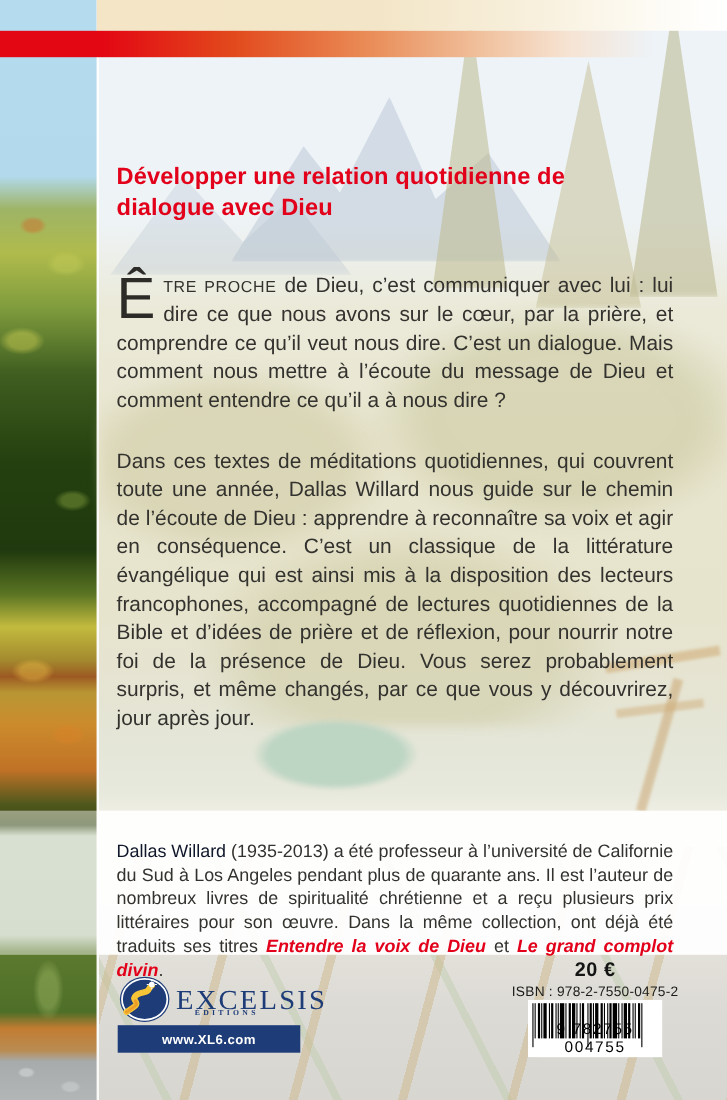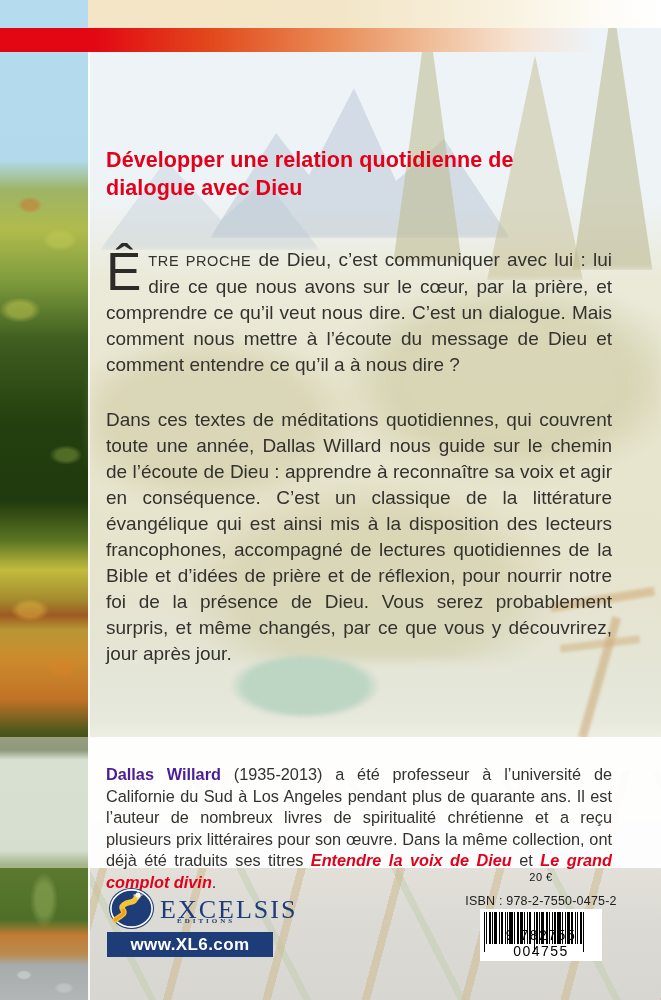--- a/index.html
+++ b/index.html
@@ -80,36 +80,36 @@
   .dropcap{float:left;font-size:53px;line-height:44px;font-weight:400;color:#2c2b27;
     margin:3px 7px 0 0;}
   .smallcaps{text-transform:uppercase;font-size:14.5px;letter-spacing:.6px;}
 
   
   .bio-band{position:absolute;left:88px;top:737px;width:573px;height:131px;z-index:1;
     background:rgba(255,255,255,.93);}
   .bio-haze{position:absolute;left:0;top:737px;width:88px;height:131px;background:rgba(255,255,255,.45);}
   .bio-text{position:absolute;left:106px;top:748px;width:506px;z-index:2;color:#33322e;
     font-size:16.3px;line-height:21.5px;text-align:justify;}
-  .bio-name{color:#4c1d95;font-weight:bold;}
+  .bio-name{color:#0f172a;font-weight:normal;}
   .bio-title{color:#e2001a;font-weight:bold;font-style:italic;}
 
   
   .logo-oval{position:absolute;left:108px;top:887px;z-index:2;}
   .editions-label{position:absolute;left:177px;top:893px;z-index:2;color:#1d3c78;
     font-family:"Liberation Serif",serif;font-size:7px;font-weight:bold;letter-spacing:3px;margin-top:24px;}
   .publisher-name{position:absolute;left:160px;top:895px;z-index:2;color:#1d3c78;
     font-family:"Liberation Serif",serif;font-size:26px;letter-spacing:2px;transform:scaleY(.96);}
   .website-bar{position:absolute;left:107px;top:932px;width:166px;height:25px;z-index:2;
     background:#1d3c78;display:flex;align-items:center;justify-content:center;}
-  .website-text{color:#ffffff;font-size:17px;font-weight:bold;letter-spacing:.4px;}
+  .website-text{color:#ffffff;font-size:12px;font-weight:bold;letter-spacing:.4px;}
 
   
   .price{position:absolute;left:480px;top:871px;width:122px;z-index:2;text-align:center;
-    color:#141414;font-size:11px;font-weight:400;letter-spacing:.5px;}
+    color:#141414;font-size:18px;font-weight:700;letter-spacing:.5px;}
   .isbn{position:absolute;left:462px;top:894px;width:158px;z-index:2;text-align:center;
     color:#1c1c1c;font-size:12.5px;letter-spacing:.2px;}
   .barcode{position:absolute;left:480px;top:909px;width:122px;height:52px;z-index:2;
     background:#ffffff;box-sizing:border-box;padding:3px 4px 0 4px;}
   .bars{position:relative;height:40px;font-size:0;white-space:nowrap;}
   .bars i{display:inline-block;background:#000;height:32px;vertical-align:top;}
   .bars i.guard{height:40px;position:relative;z-index:3;}
   .barcode-digits{position:absolute;left:0;right:0;bottom:2px;z-index:2;text-align:center;
     background:transparent;color:#000;font-family:Liberation Sans, sans-serif;
     font-size:14px;letter-spacing:1.5px;}

